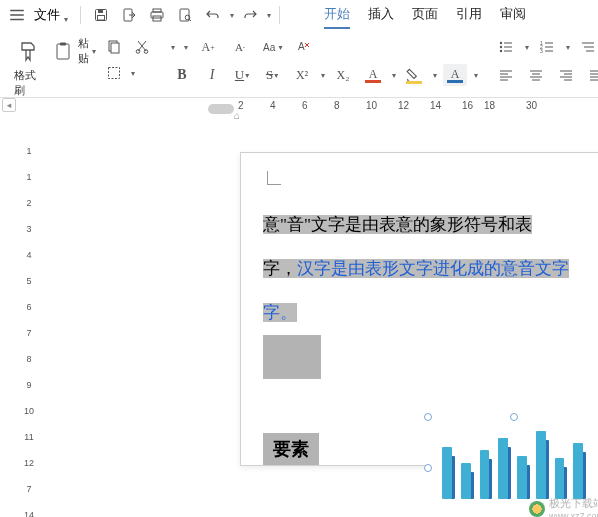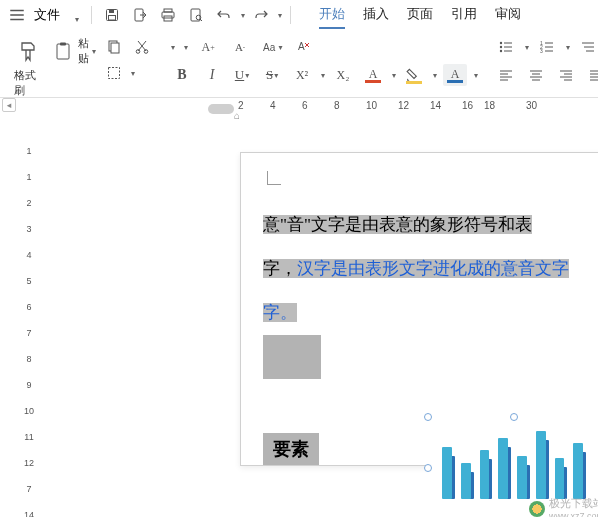--- a/index.html
+++ b/index.html
@@ -1,24 +1,24 @@
 <!DOCTYPE html>
 <html><head>
 <meta charset="utf-8">
 <style>
   * { margin: 0; padding: 0; box-sizing: border-box; }
   body { font-family: "Microsoft YaHei", "SimSun", sans-serif; font-size: 12px; background: #fff; overflow: hidden; width: 598px; height: 517px; }
   
   .menubar { display: flex; align-items: center; padding: 4px 8px; height: 30px; gap: 4px; }
   .menu-icon { width: 18px; height: 18px; display: inline-flex; align-items: center; justify-content: center; color: #555; }
-  .file-dropdown { display: flex; align-items: flex-end; gap: 14px; font-size: 13px; padding: 2px 4px; }
+  .file-dropdown { display: flex; align-items: flex-end; gap: 3px; font-size: 13px; padding: 2px 4px; }
   .divider-v { width: 1px; height: 18px; background: #d8d8d8; margin: 0 4px; }
   .qat-btn { width: 24px; height: 24px; display: inline-flex; align-items: center; justify-content: center; color: #555; cursor: pointer; }
   .qat-btn svg { width: 16px; height: 16px; }
-  .tabs { display: flex; gap: 18px; margin-left: 20px; font-size: 13px; }
+  .tabs { display: flex; gap: 18px; margin-left: 36px; font-size: 13px; }
   .tab { padding: 4px 0; cursor: pointer; color: #222; }
   .tab.active { color: #4a7ebb; font-weight: 500; border-bottom: 2px solid #4a7ebb; }
   
   .ribbon { display: flex; align-items: flex-start; padding: 6px 10px 4px 10px; height: 68px; border-bottom: 1px solid #e0e0e0; gap: 4px; }
   .ribbon-row { display: flex; align-items: center; gap: 4px; }
   .ribbon-big-btn { display: flex; flex-direction: column; align-items: center; padding: 2px 4px; gap: 2px; cursor: pointer; }
   .ribbon-big-btn .icon-box { width: 28px; height: 28px; display: flex; align-items: center; justify-content: center; }
   .ribbon-big-btn .label { font-size: 11px; color: #333; }
   .ribbon-label-small { font-size: 11px; color: #333; display:flex; align-items:center; gap:2px;}
   .ribbon-small-btn { width: 24px; height: 22px; display: inline-flex; align-items: center; justify-content: center; cursor: pointer; color: #555; }

